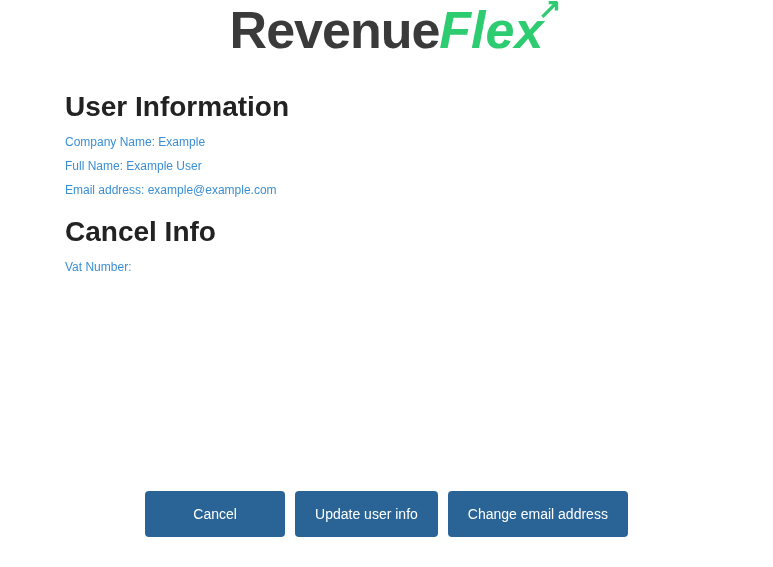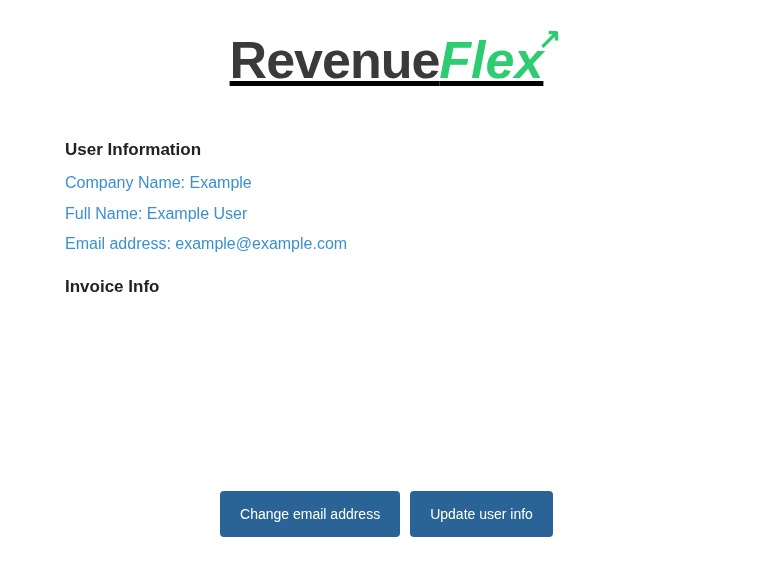--- a/index.html
+++ b/index.html
@@ -7,26 +7,24 @@
       font-family: Arial, sans-serif;
       background: #ffffff;
       width: 773px;
       min-height: 567px;
       display: flex;
       flex-direction: column;
       align-items: center;
     }
 
     .logo-area {
-      margin-top: 30px;
       margin-bottom: 30px;
       display: flex;
       align-items: center;
       justify-content: center;
-      text-decoration: underline;
     }
 
     .logo-revenue {
       font-size: 52px;
       font-weight: bold;
       color: #3a3a3a;
       letter-spacing: -1px;
     }
 
     .logo-flex {
@@ -47,29 +45,29 @@
       color: #2ecc71;
     }
 
     .main-content {
       width: 100%;
       padding: 0 65px;
       flex: 1;
     }
 
     .section-title {
-      font-size: 17px;
+      font-size: 28px;
       font-weight: bold;
       color: #222222;
       margin-bottom: 10px;
-      margin-top: 20px;
+      margin-top: 1px;
     }
 
     .info-line {
-      font-size: 16px;
+      font-size: 12px;
       color: #3a8fd4;
       margin-bottom: 5px;
       line-height: 1.6;
     }
 
     .info-section {
       margin-bottom: 15px;
     }
 
     .buttons-area {
@@ -105,21 +103,23 @@
 <div class="main-content">
 
   <div class="info-section">
     <div class="section-title">User Information</div>
     <div class="info-line">Company Name: Example</div>
     <div class="info-line">Full Name: Example User</div>
     <div class="info-line">Email address: example@example.com</div>
   </div>
 
   <div class="info-section">
-    <div class="section-title">Invoice Info</div>
+    <div class="section-title">Cancel Info</div>
+    <div class="info-line">Vat Number:</div>
   </div>
 
 </div>
 
 <div class="buttons-area">
+  <button class="btn">Cancel</button>
+  <button class="btn">Update user info</button>
   <button class="btn">Change email address</button>
-  <button class="btn">Update user info</button>
 </div>
 
 </body></html>

